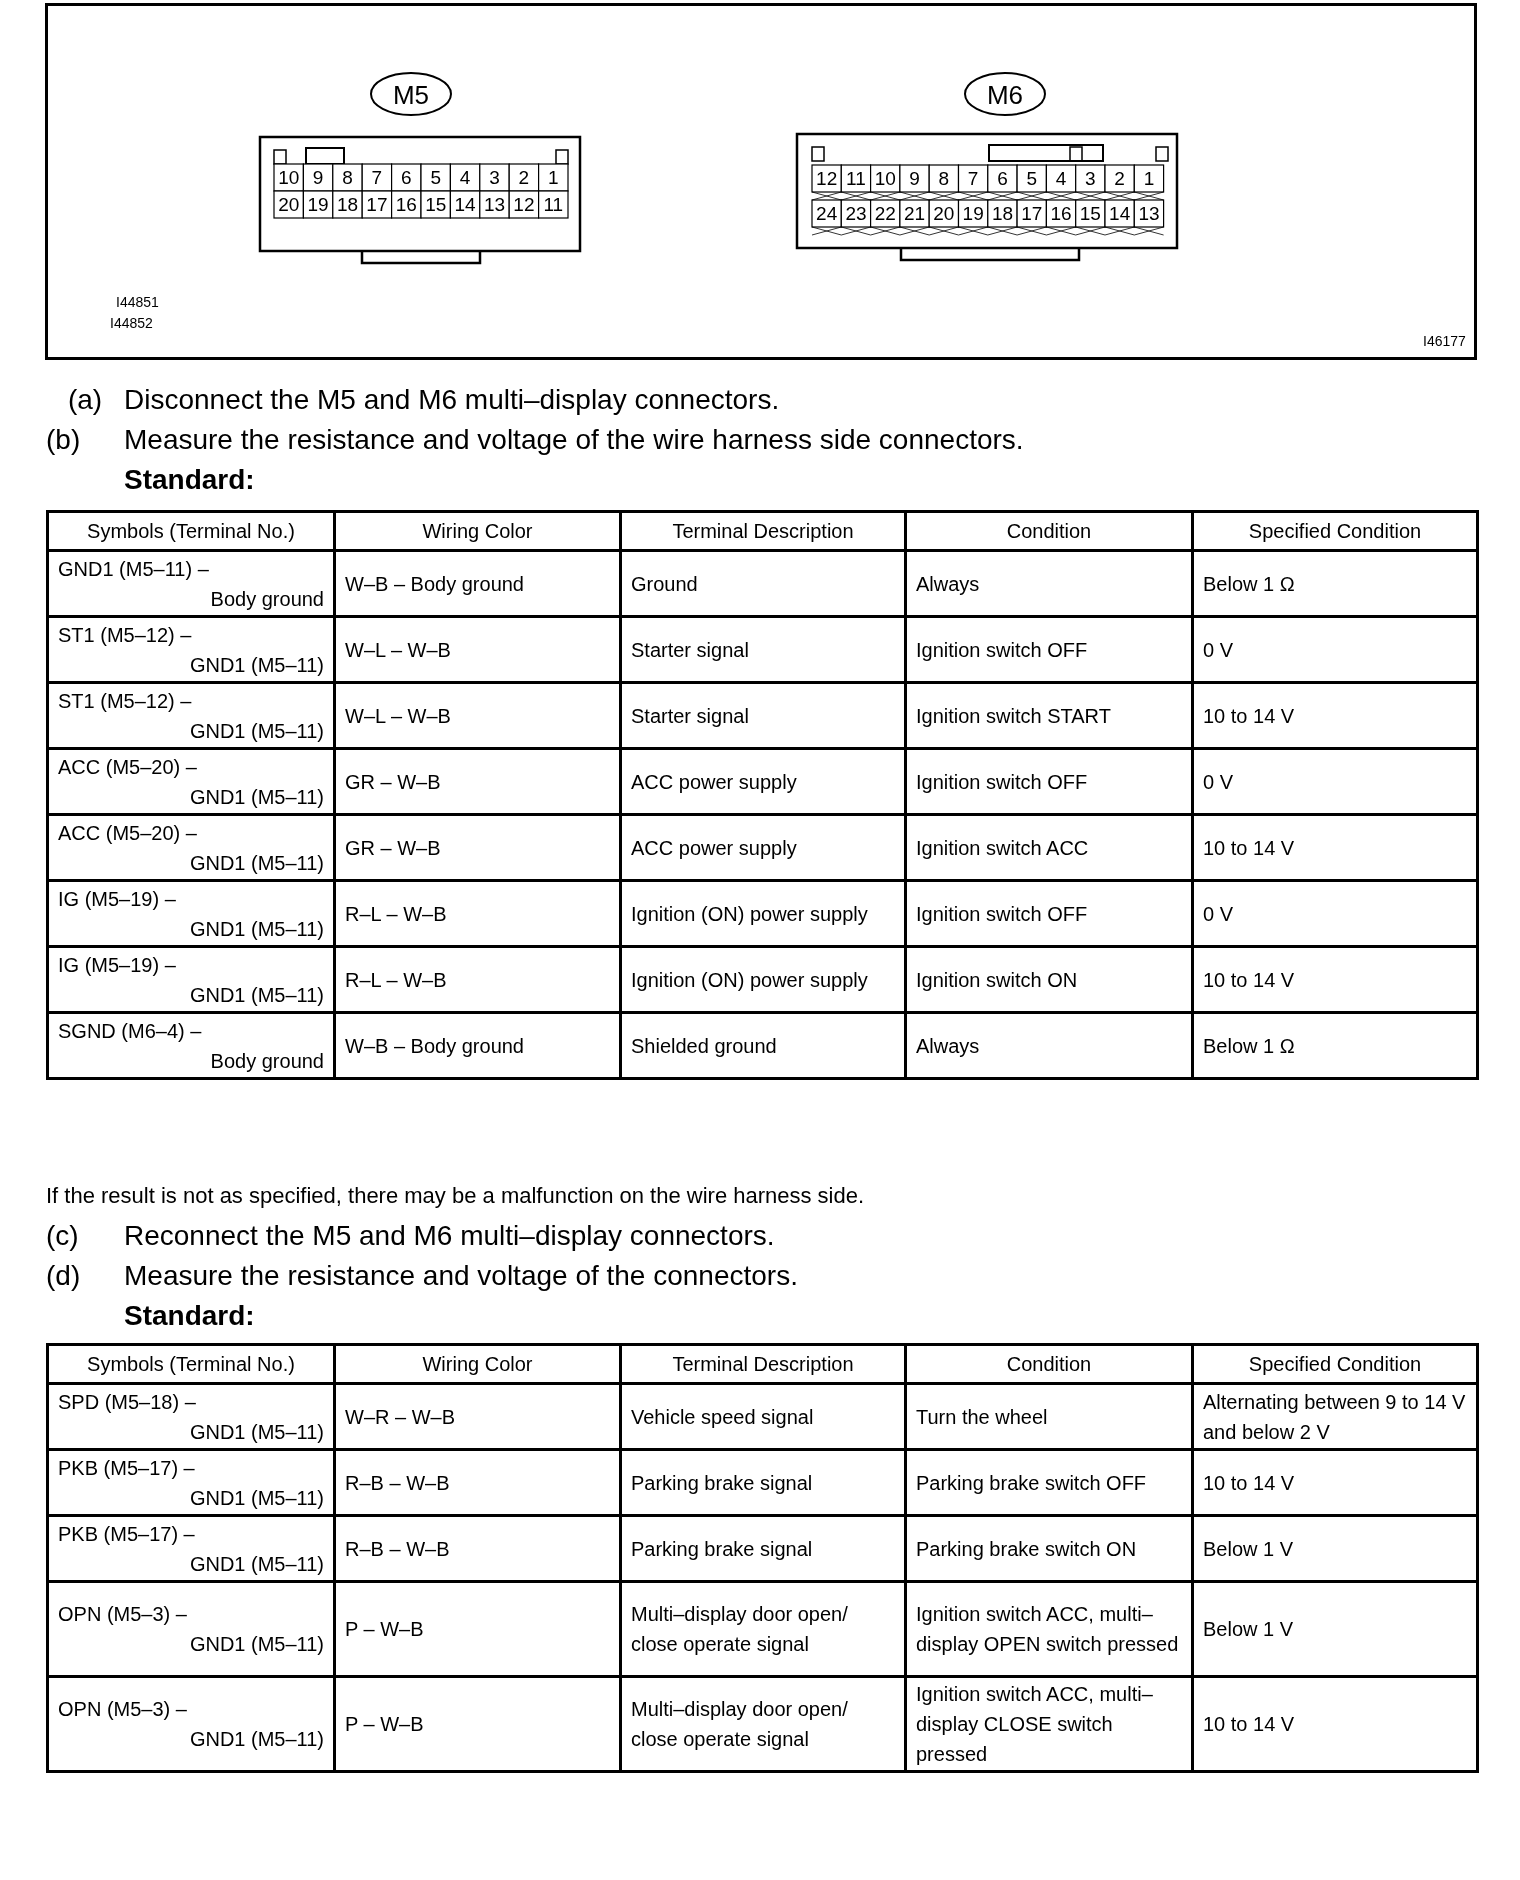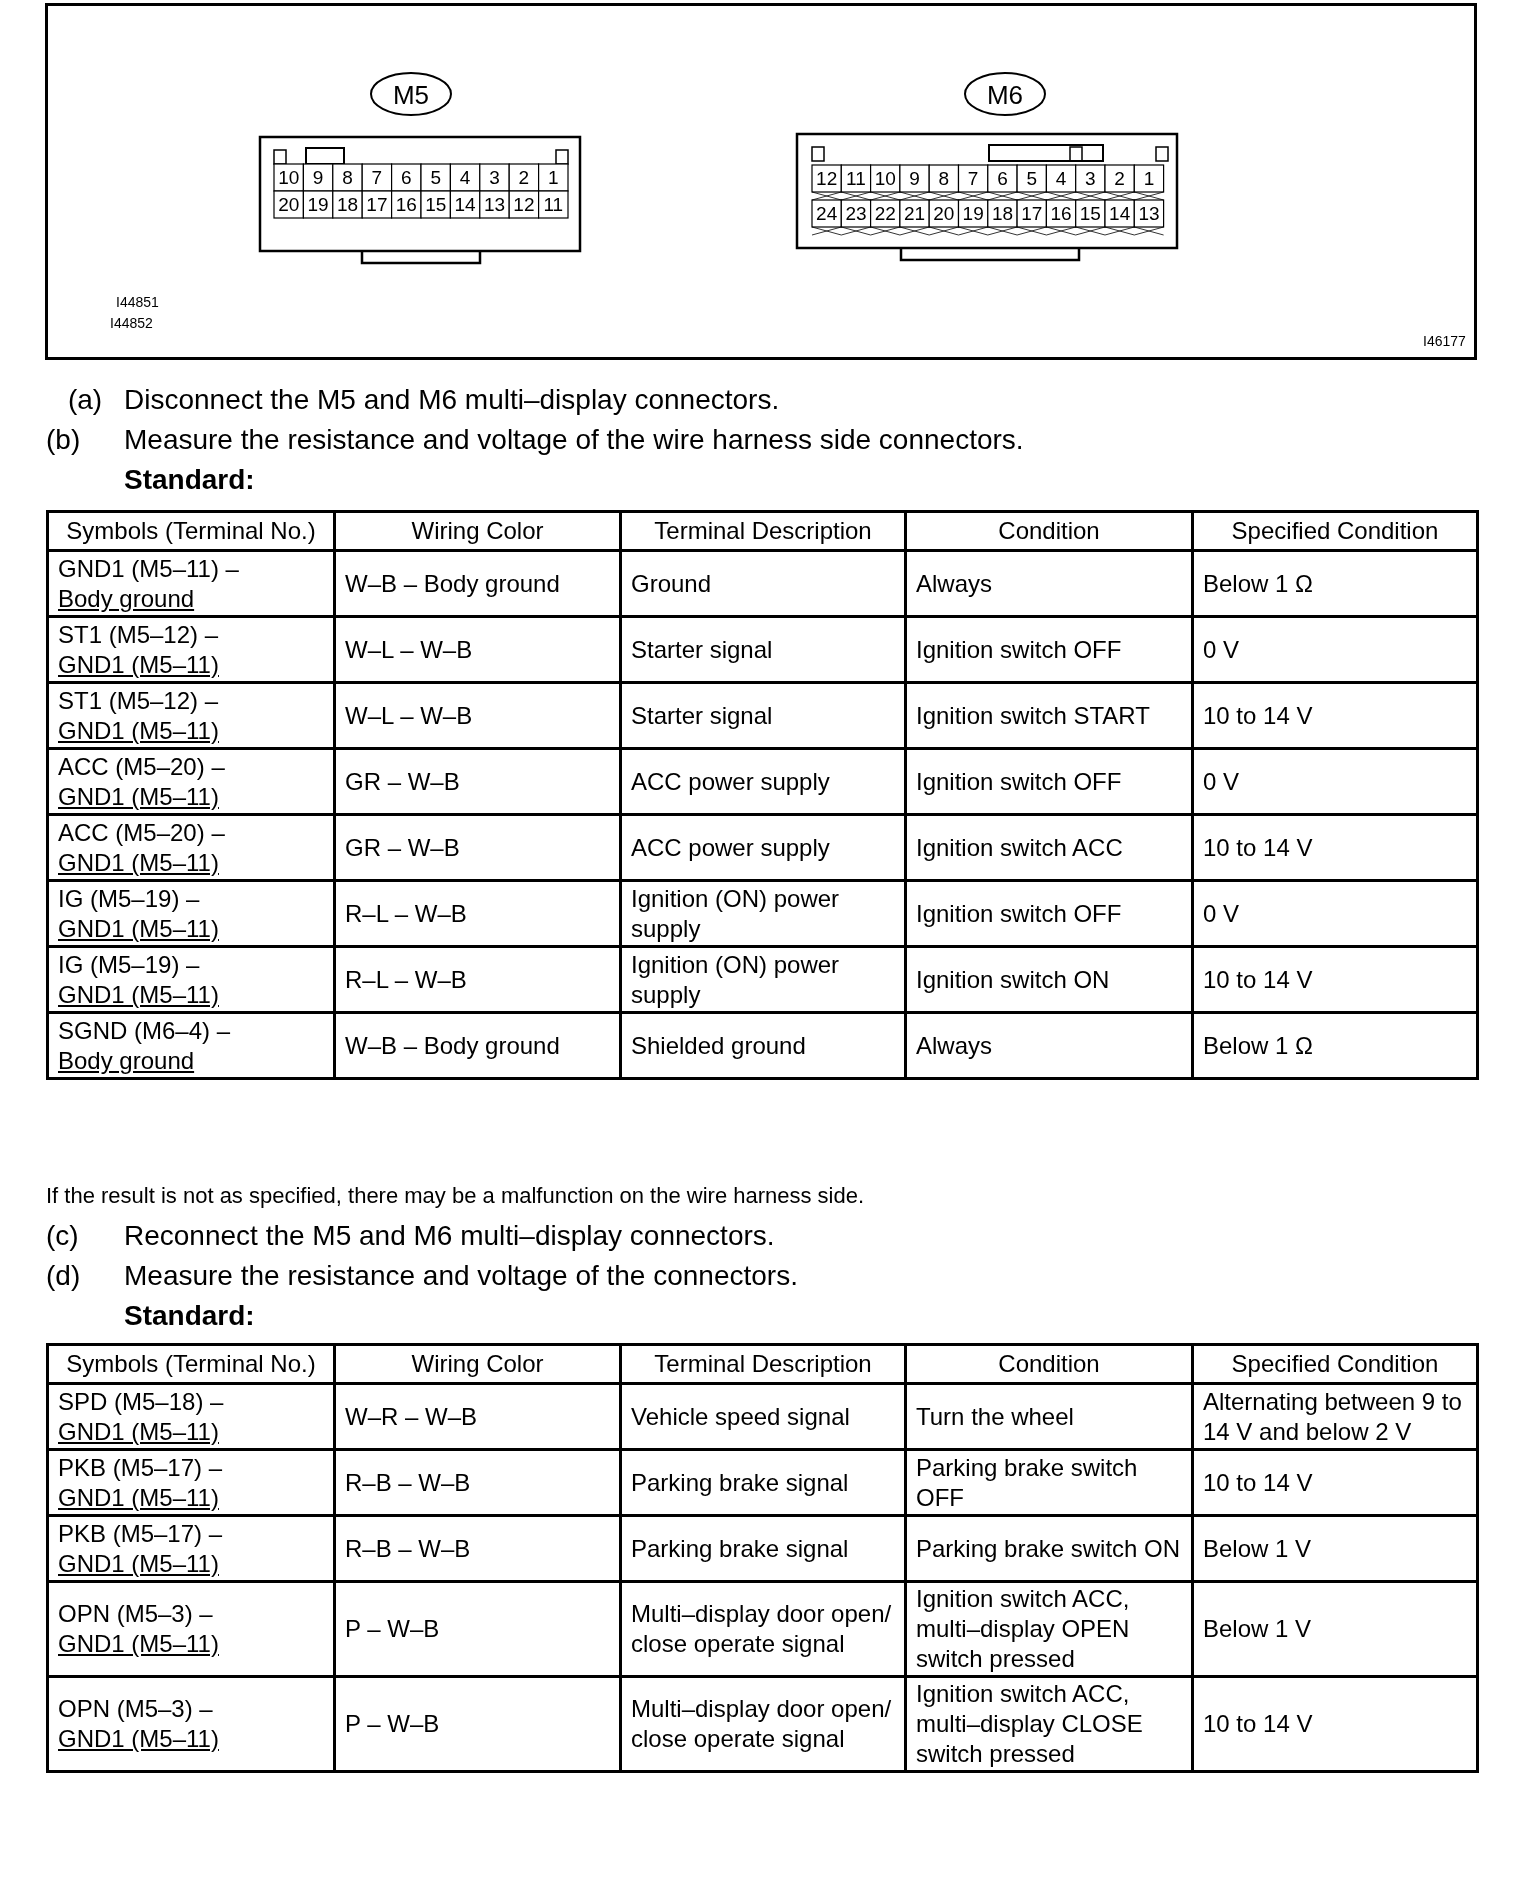--- a/index.html
+++ b/index.html
@@ -17,34 +17,34 @@
     position: absolute; left: 46px; font-size: 28px; line-height: 32px; white-space: nowrap;
   }
   .step .letter { display: inline-block; width: 78px; }
   .standard {
     position: absolute; left: 124px; font-size: 28px; font-weight: bold; line-height: 32px;
   }
   .note { position: absolute; left: 46px; font-size: 22px; line-height: 32px; white-space: nowrap; }
   table.spec {
     position: absolute; left: 46px; width: 1430px;
     border-collapse: collapse; table-layout: fixed;
-    font-size: 24px; line-height: 30px; padding-left: 12px;
+    font-size: 20px; line-height: 30px; padding-left: 12px;
   }
   table.spec th, table.spec td {
     border: 3px solid #000; padding: 0 9px; vertical-align: middle;
   }
   table.spec th { font-weight: normal; text-align: center; height: 36px; }
   table.spec col.c1 { width: 287px; }
   table.spec col.c2 { width: 286px; }
   table.spec col.c3 { width: 285px; }
   table.spec col.c4 { width: 287px; }
   table.spec col.c5 { width: 285px; }
   td.sym { padding-top: 2px; padding-bottom: 2px; }
   td.sym .l1 { display: block; text-align: left; }
-  td.sym .l2 { display: block; text-align: left; text-decoration: underline; }
+  td.sym .l2 { display: block; text-align: right; }
   td.center { text-align: left; }
   td.left { text-align: left; }
   tr.r69 td { height: 63px; }
   tr.r98 td { height: 92px; }
 </style>
 </head>
 <body>
 
 <div class="diagram-box">
   <svg id="diagram-svg" width="1426" height="351">

